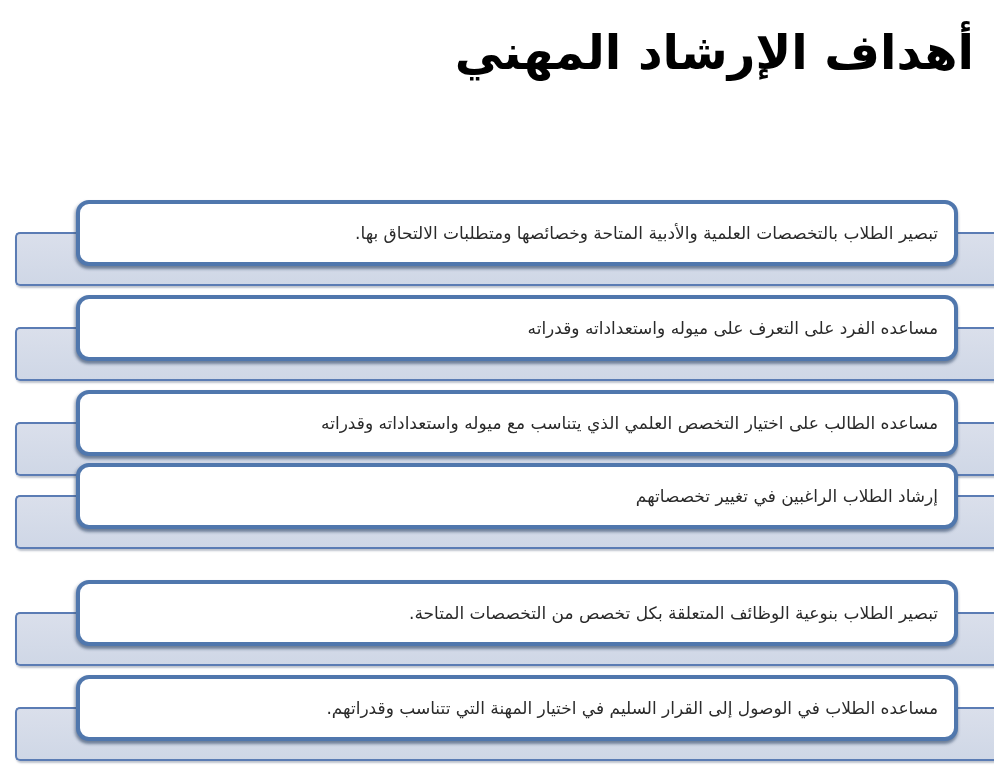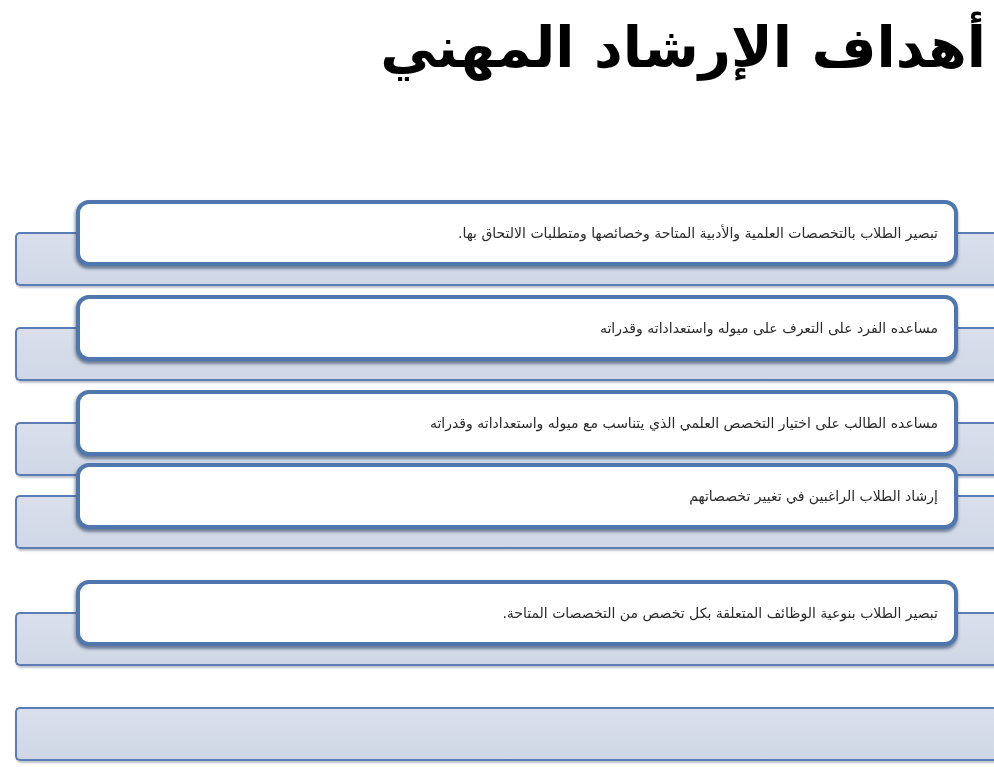--- a/index.html
+++ b/index.html
@@ -10,26 +10,26 @@
     height: 767px;
     background: var(--background, #ffffff);
     overflow: hidden;
     font-family: "DejaVu Sans", sans-serif;
   }
 
   .slide-title {
     position: absolute;
     top: 0px;
     right: 8px;
-    margin: 0;
+    margin: 12px;
     direction: rtl;
     text-align: right;
     font-family: "DejaVu Serif", "DejaVu Sans", serif;
     font-weight: bold;
-    font-size: 56px;
+    font-size: 48px;
     line-height: 1.7;
     color: var(--title-text, #000000);
     white-space: nowrap;
   }
 
   .row {
     position: absolute;
     left: 0;
     width: 100%;
     height: 88px;
@@ -70,21 +70,21 @@
     display: flex;
     align-items: center;
     direction: rtl;
     padding: 0 16px;
     z-index: 2;
   }
 
   .step-text {
     direction: rtl;
     text-align: center;
-    font-size: 14px;
+    font-size: 17px;
     color: var(--body-text, #2a2a2a);
     white-space: nowrap;
     line-height: 1.2;
   }
 </style>
 </head>
 <body>
 
 <div class="slide">
 
@@ -120,15 +120,18 @@
 
   <div class="row r4">
     <div class="bar"></div>
     <div class="box">
       <span class="step-text">تبصير الطلاب بنوعية الوظائف المتعلقة بكل تخصص من التخصصات المتاحة.</span>
     </div>
   </div>
 
   <div class="row r5">
     <div class="bar"></div>
+    <div class="box">
+      <span class="step-text">مساعده الطلاب في الوصول إلى القرار السليم في اختيار المهنة التي تتناسب وقدراتهم.</span>
+    </div>
   </div>
 
 </div>
 
 </body></html>

